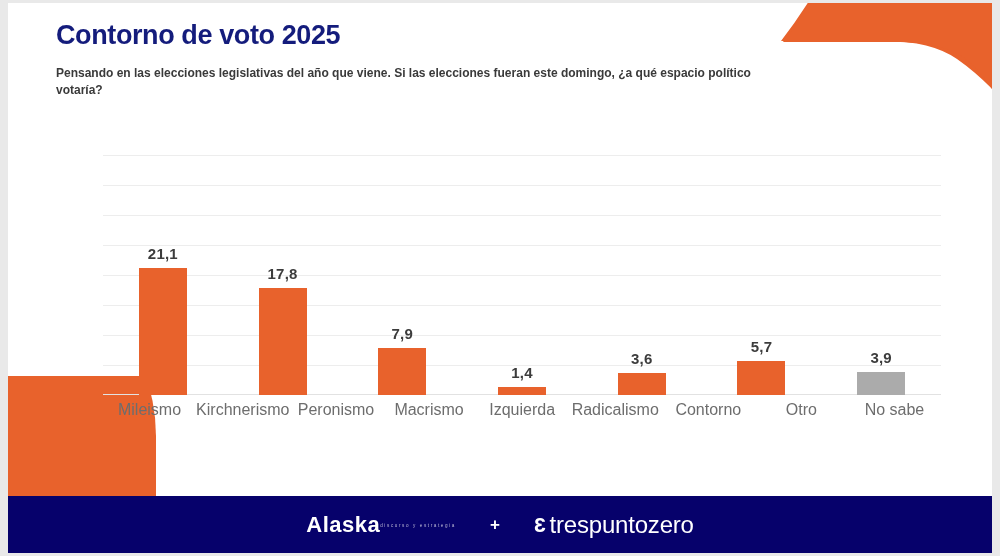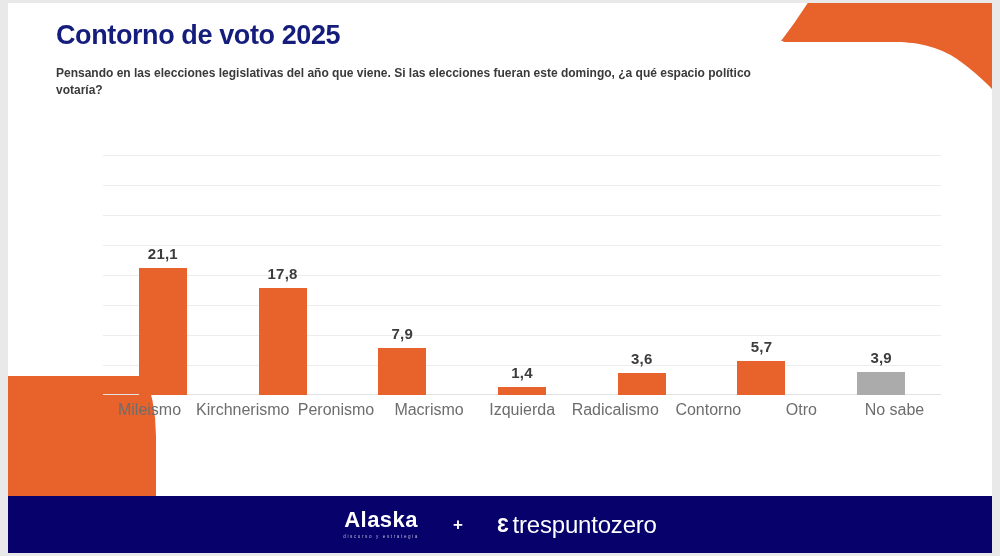--- a/index.html
+++ b/index.html
@@ -169,21 +169,21 @@
     width: 984px;
     height: 57px;
     background: #06016B;
     display: flex;
     align-items: center;
     justify-content: center;
     gap: 34px;
   }
   .brand-alaska {
     display: flex;
-    flex-direction: column;
+    flex-direction: row;
     align-items: center;
     line-height: 1;
   }
   .brand-alaska .name {
     color: #ffffff;
     font-size: 22px;
     font-weight: bold;
     letter-spacing: 0.5px;
   }
   .brand-alaska .tag {

